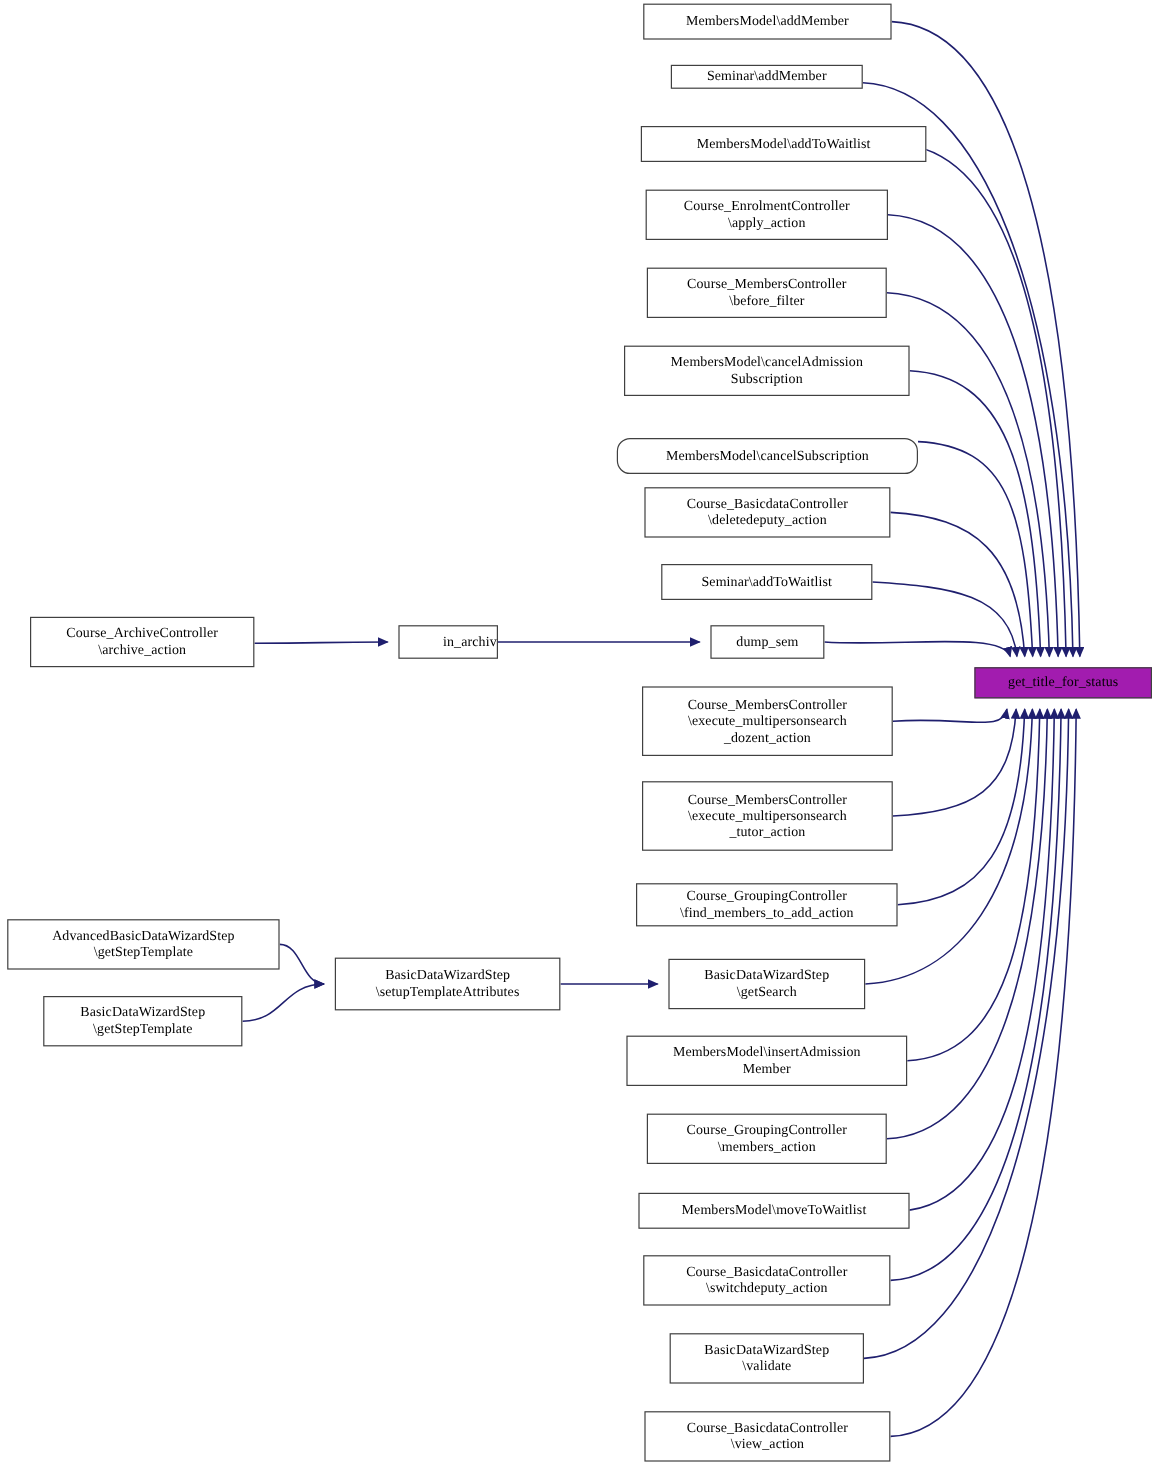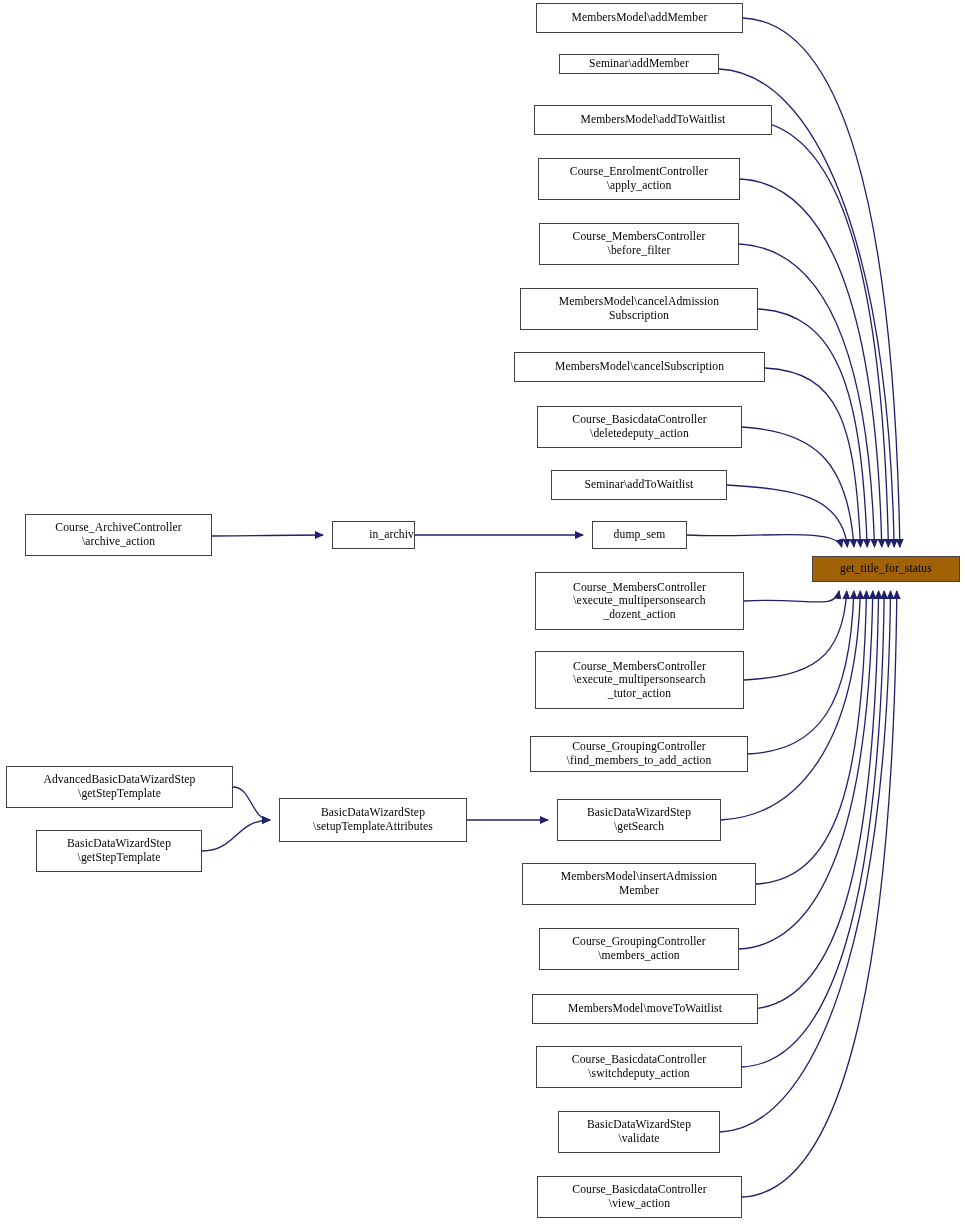--- a/index.html
+++ b/index.html
@@ -34,21 +34,21 @@
     justify-content: center;
     text-align: center;
     color: #000000;
     font-size: 11.6px;
     line-height: 13.6px;
     letter-spacing: 0.01em;
     white-space: pre;
     cursor: pointer;
   }
   .node.target {
-    background: #a16207;
+    background: #a21caf;
     border: 1px solid #404040;
   }
   .node .lbl {
     display: block;
     width: 100%;
   }
 </style>
 </head>
 <body>
 
@@ -92,21 +92,21 @@
   <div id="node-layer">
       <div class="node" style="left: 536px; top: 3px; width: 207px; height: 30px;"><span class="lbl">MembersModel\addMember</span></div>
       <div class="node" style="left: 559px; top: 54px; width: 160px; height: 20px;"><span class="lbl">Seminar\addMember</span></div>
       <div class="node" style="left: 534px; top: 105px; width: 238px; height: 30px;"><span class="lbl">MembersModel\addToWaitlist</span></div>
       <div class="node" style="left: 538px; top: 158px; width: 202px; height: 42px;"><span class="lbl">Course_EnrolmentController
 \apply_action</span></div>
       <div class="node" style="left: 539px; top: 223px; width: 200px; height: 42px;"><span class="lbl">Course_MembersController
 \before_filter</span></div>
       <div class="node" style="left: 520px; top: 288px; width: 238px; height: 42px;"><span class="lbl">MembersModel\cancelAdmission
 Subscription</span></div>
-      <div class="node" style="left: 514px; top: 352px; width: 251px; height: 30px;"><span class="lbl">MembersModel\cancelSubscription</span></div>
+      <div class="node" style="left: 514px; top: 365px; width: 251px; height: 30px; border-radius: 11px;"><span class="lbl">MembersModel\cancelSubscription</span></div>
       <div class="node" style="left: 537px; top: 406px; width: 205px; height: 42px;"><span class="lbl">Course_BasicdataController
 \deletedeputy_action</span></div>
       <div class="node" style="left: 551px; top: 470px; width: 176px; height: 30px;"><span class="lbl">Seminar\addToWaitlist</span></div>
       <div class="node" style="left: 592px; top: 521px; width: 95px; height: 28px;"><span class="lbl">dump_sem</span></div>
       <div class="node" style="left: 535px; top: 572px; width: 209px; height: 58px;"><span class="lbl">Course_MembersController
 \execute_multipersonsearch
 _dozent_action</span></div>
       <div class="node" style="left: 535px; top: 651px; width: 209px; height: 58px;"><span class="lbl">Course_MembersController
 \execute_multipersonsearch
 _tutor_action</span></div>

